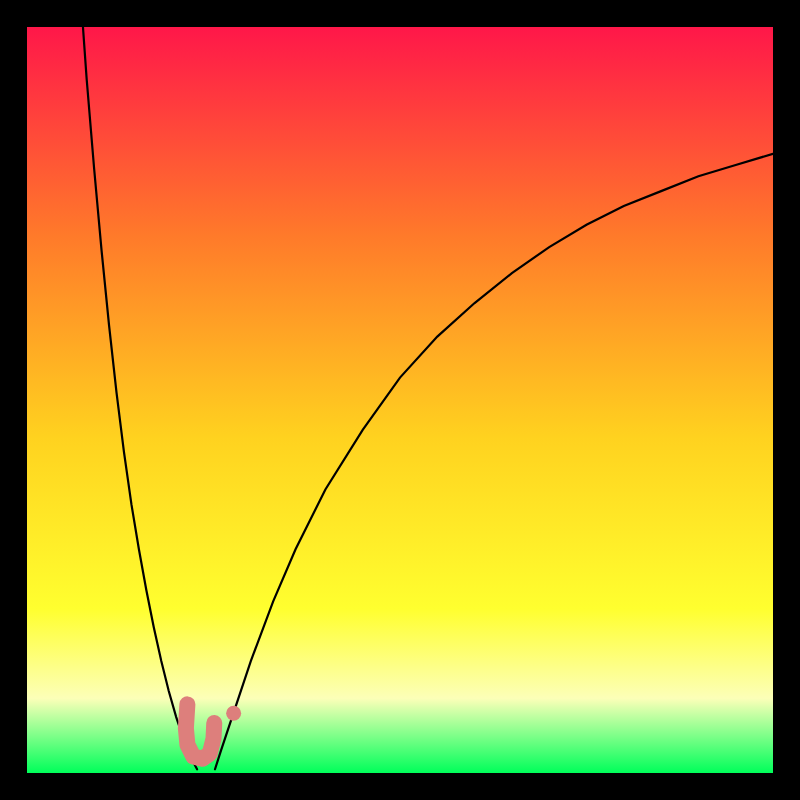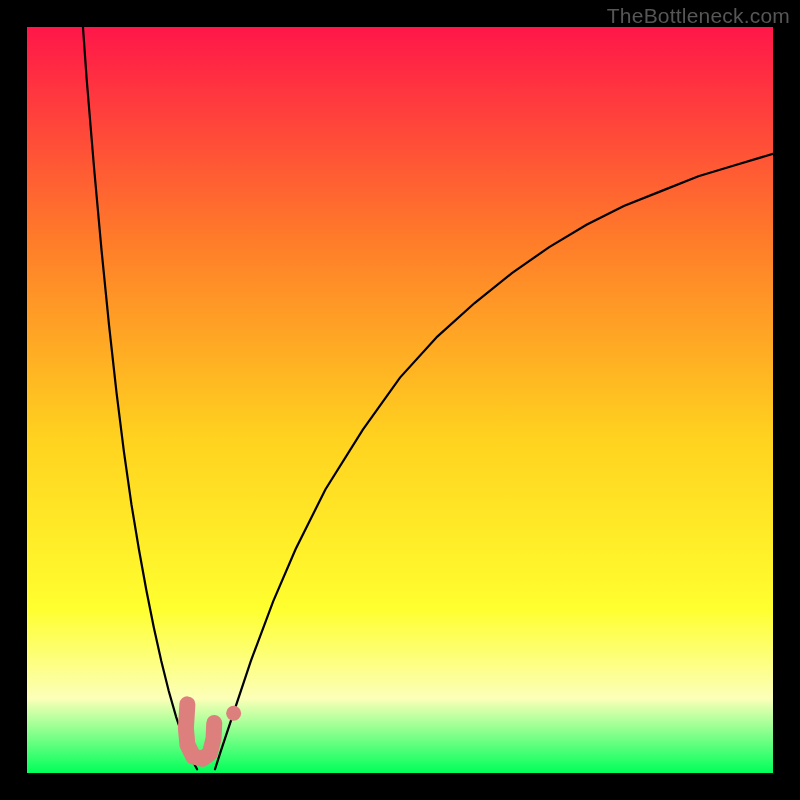--- a/index.html
+++ b/index.html
@@ -46,14 +46,13 @@
       <rect x="0" y="0" width="746" height="746" fill="url(#bg-grad)"></rect>
 
       <path id="curve-left" fill="none" stroke="#000000" stroke-width="2.2" stroke-linecap="round" d="M55.95 0.00 L59.68 52.22 L67.14 141.74 L74.60 223.80 L82.06 298.40 L89.52 365.54 L96.98 425.22 L104.44 477.44 L111.90 522.20 L119.36 563.23 L126.82 600.53 L134.28 634.10 L141.74 663.94 L149.20 690.05 L156.66 712.43 L164.12 731.08 L170.09 742.27"></path>
       <path id="curve-right" fill="none" stroke="#000000" stroke-width="2.2" stroke-linecap="round" d="M187.99 742.27 L193.96 723.62 L208.88 678.86 L223.80 634.10 L246.18 574.42 L268.56 522.20 L298.40 462.52 L335.70 402.84 L373.00 350.62 L410.30 309.59 L447.60 276.02 L484.90 246.18 L522.20 220.07 L559.50 197.69 L596.80 179.04 L634.10 164.12 L671.40 149.20 L708.70 138.01 L746.00 126.82"></path>
 
       <path id="marker-1" fill="none" stroke="#dd7f7c" stroke-width="16" stroke-linecap="round" stroke-linejoin="round" d="M160.39 677.37 L158.90 701.24 L160.39 717.65 L166.36 729.59 L175.31 731.83 L182.77 726.60 L186.50 711.68 L187.25 696.02"></path>
       <circle id="marker-2" r="7.5" fill="#dd7f7c" cx="206.64" cy="686.32"></circle>
     </svg>
 
   </div>
-  <div class="attribution">TheBottleneck.com</div>
 </div>
 
 </body></html>

